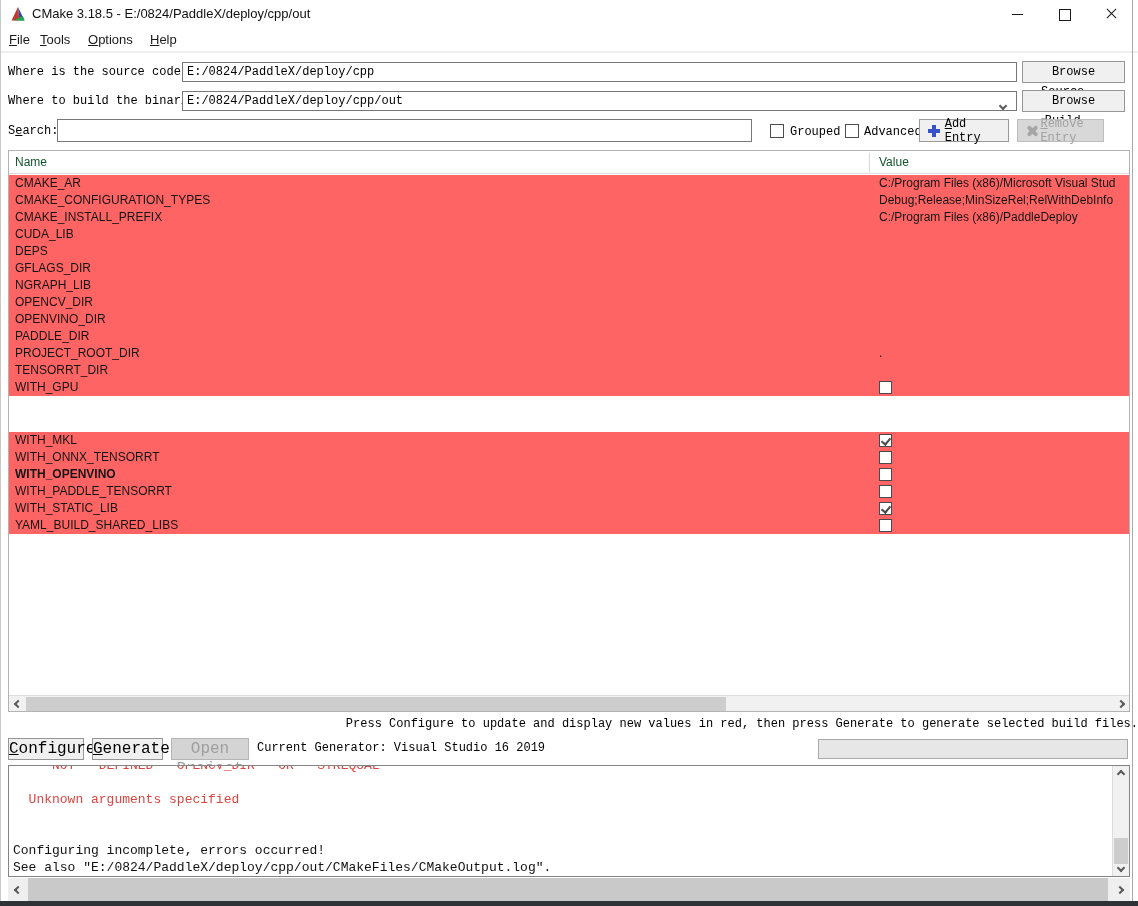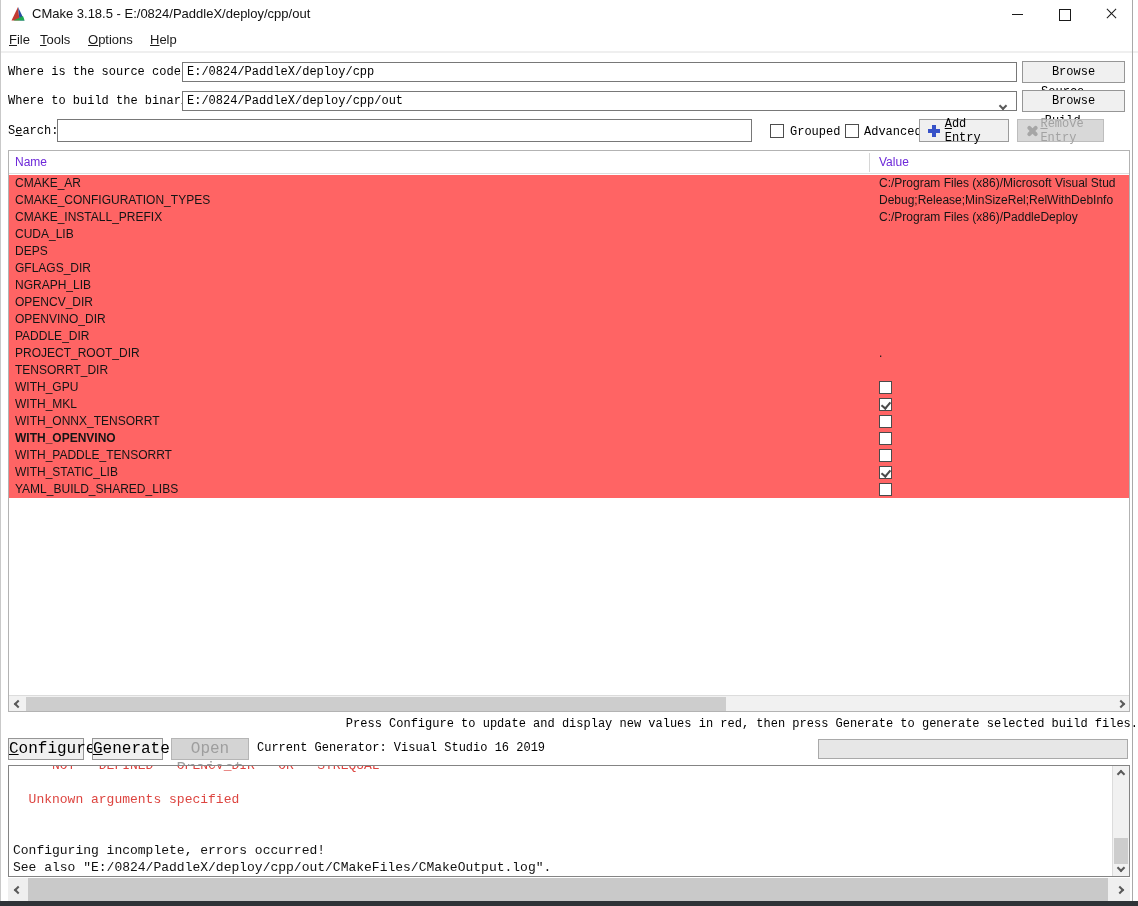--- a/index.html
+++ b/index.html
@@ -50,21 +50,21 @@
   .tool-btn.disabled { background:#d8d8d8; border-color:#bdbdbd; color:#a2a2a2; }
   .plus-icon { position:relative; width:12px; height:12px; }
   .plus-icon::before { content:""; position:absolute; left:0; top:4px; width:12px; height:4px; background:#3752c8; }
   .plus-icon::after  { content:""; position:absolute; left:4px; top:0; width:4px; height:12px; background:#3752c8; }
   .x-icon { position:relative; width:13px; height:13px; }
   .x-icon::before, .x-icon::after { content:""; position:absolute; left:0; top:5px; width:13px; height:4px; background:#a6a6a6; border-radius:2px; }
   .x-icon::before { transform:rotate(45deg); } .x-icon::after { transform:rotate(-45deg); }
 
   
   #cache-table { position:absolute; left:8px; top:150px; width:1122px; height:562px; border:1px solid #b3b3b3; background:#fff; }
-  #table-header { position:relative; height:23px; border-bottom:1px solid #ddd; font-size:12px; color:#6d28d9; }
+  #table-header { position:relative; height:23px; border-bottom:1px solid #ddd; font-size:12px; color:#14532d; }
   #col-name  { position:absolute; left:6px; top:0; line-height:23px; }
   #col-value { position:absolute; left:870px; top:0; line-height:23px; }
   #col-divider { position:absolute; left:860px; top:2px; width:1px; height:19px; background:#d6d6d6; }
   #table-rows { position:absolute; top:24px; left:0; width:100%; }
   .trow { display:flex; height:17px; font-size:12px; color:#151515; }
   .trow .name  { width:860px; padding-left:6px; line-height:17px; overflow:hidden; white-space:nowrap; }
   .trow .value { flex:1; padding-left:10px; line-height:17px; overflow:hidden; white-space:nowrap; display:flex; align-items:center; }
   .cb { position:relative; width:13px; height:13px; background:#fff; border:1px solid #4a4a4a; flex:0 0 auto; }
   .cb.checked::before { content:""; position:absolute; left:3px; top:1px; width:4px; height:7px;
                         border:solid #4a4a4a; border-width:0 2px 2px 0; transform:rotate(40deg); }
@@ -257,21 +257,21 @@
   </div>
 
   <div class="trow" style="background: rgb(255, 100, 100);">
     <div class="name">WITH_GPU</div>
     <div class="value">
       <span class="cb"></span>
       <span class="vtext"></span>
     </div>
   </div>
 
-  <div class="trow" style="background: rgb(255, 100, 100);">
+  <div class="trow" style="background: rgb(255, 100, 100); margin-top: 36px;">
     <div class="name">WITH_MKL</div>
     <div class="value">
       <span class="cb checked"></span>
       <span class="vtext"></span>
     </div>
   </div>
 
   <div class="trow" style="background: rgb(255, 100, 100);">
     <div class="name">WITH_ONNX_TENSORRT</div>
     <div class="value">

